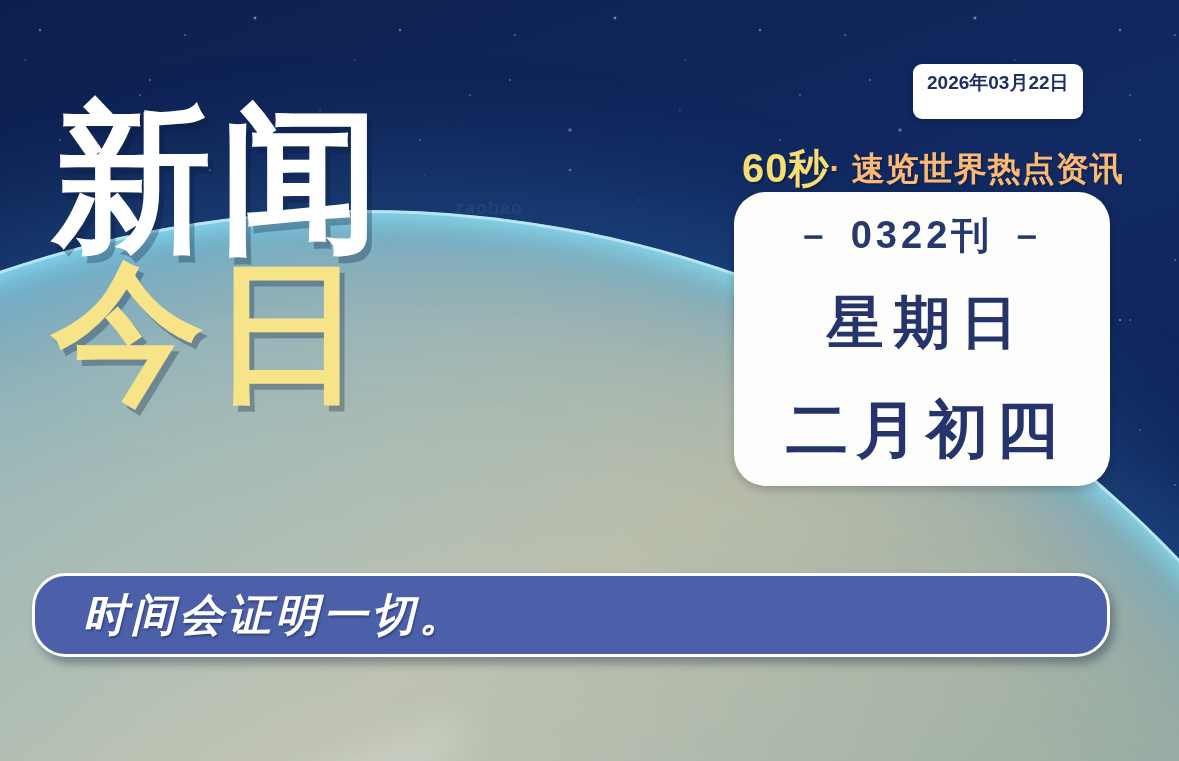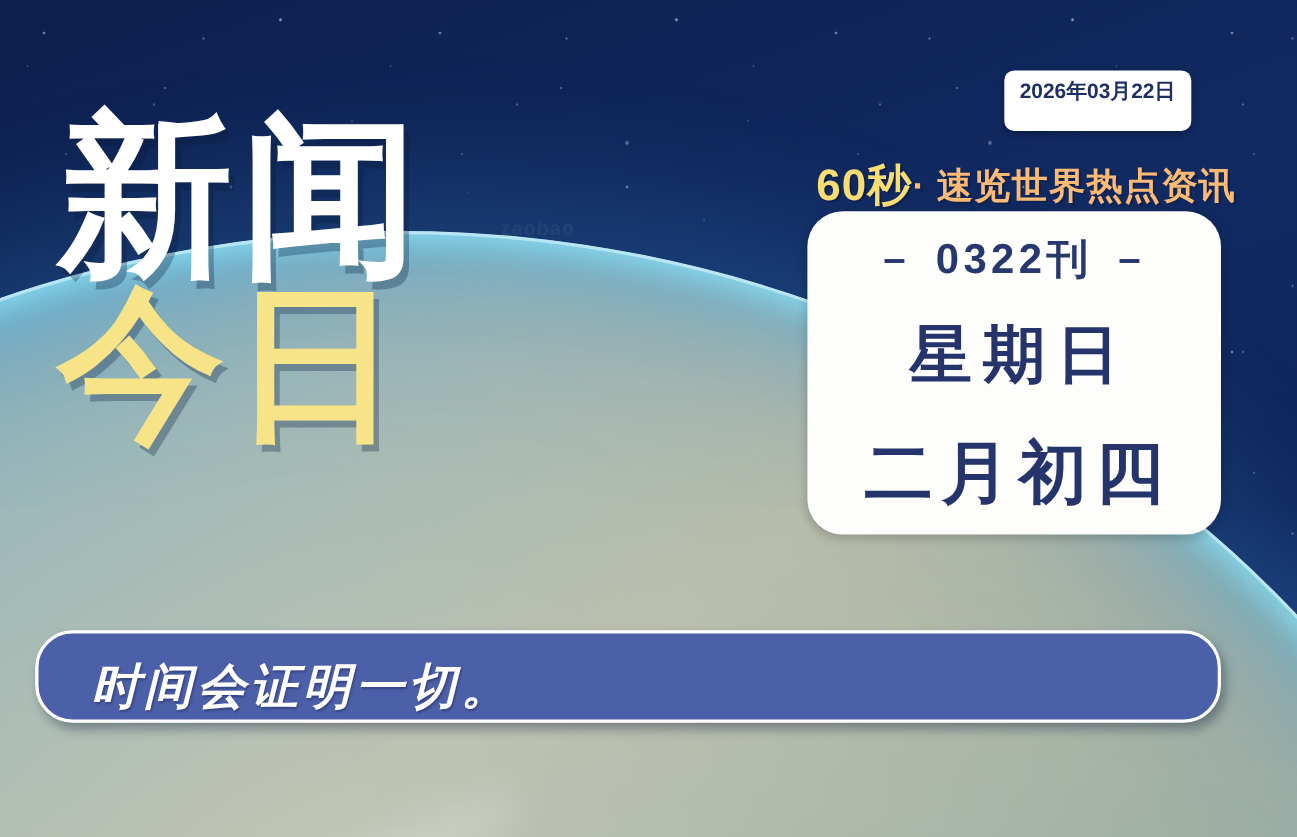--- a/index.html
+++ b/index.html
@@ -227,21 +227,21 @@
     position: absolute;
     left: 32px;
     top: 573px;
     width: 1078px;
     height: 84px;
     background: #4c5fa9;
     border: 3px solid #ffffff;
     border-radius: 34px;
     box-sizing: border-box;
     display: flex;
-    align-items: flex-end;
+    align-items: center;
     box-shadow: 4px 6px 10px rgba(5,15,45,0.35);
   }
   .quote-text {
     margin-left: 48px;
     color: #ffffff;
     font-size: 44px;
     font-weight: bold;
     font-style: italic;
     letter-spacing: 4px;
     white-space: nowrap;

